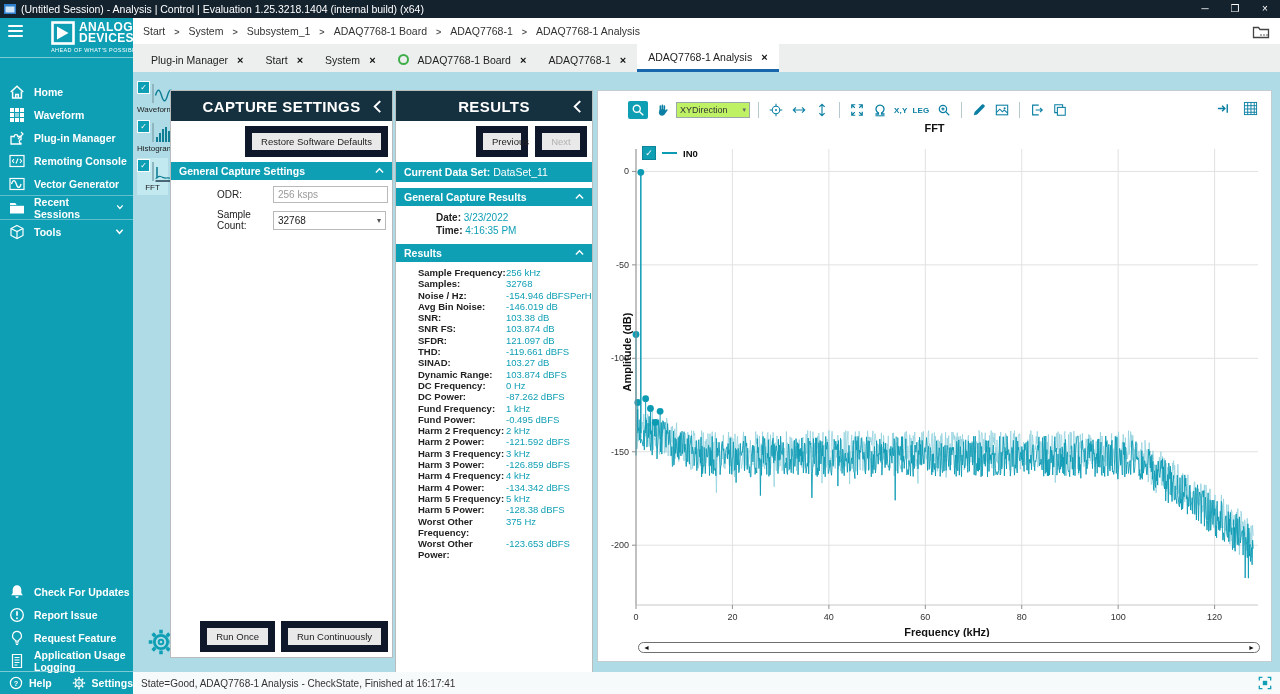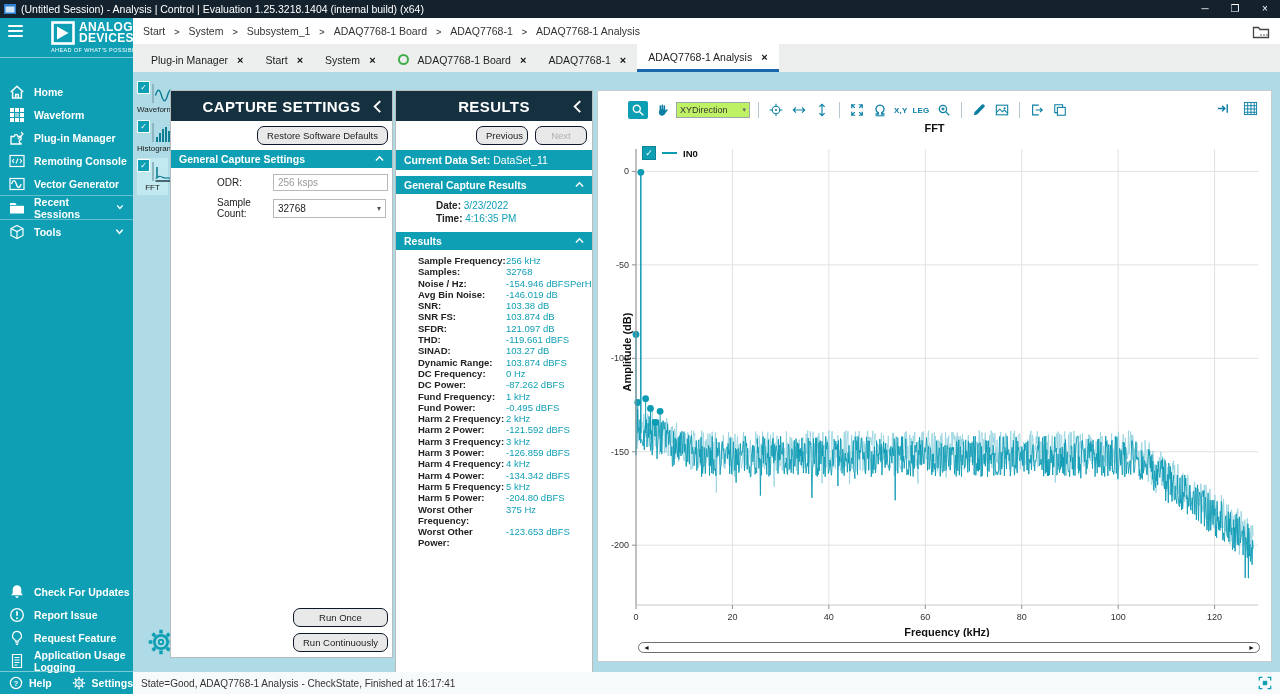--- a/index.html
+++ b/index.html
@@ -61,35 +61,35 @@
   .vlabel{font-size:8px;color:#1a1a1a;margin-top:2px;}
   .strip-gear{position:absolute;left:14px;top:556px;width:28px;height:28px;color:#0f9fb4;}
   
   .panel{position:absolute;background:#fff;border:1px solid #b9bcbc;display:flex;flex-direction:column;box-sizing:border-box;}
   .p-capture{left:37px;top:18px;width:223px;height:568px;}
   .p-results{left:262px;top:18px;width:198px;height:664px;}
   .phead{height:30px;flex:none;background:#15303e;color:#fff;display:flex;align-items:center;justify-content:center;
          font-size:15px;font-weight:bold;letter-spacing:.4px;position:relative;}
   .phead .chevl{position:absolute;right:9px;top:9px;width:11px;height:11px;}
   .pbody{flex:1;position:relative;overflow:hidden;}
-  .btn{font-size:9.5px;color:#222;background:#e9e9e9;border:1px solid #0f172a;border-radius:7px;
+  .btn{font-size:9.5px;color:#222;background:#e9e9e9;border:7px solid #0f172a;border-radius:0;
        padding:3px 9px;cursor:default;white-space:nowrap;}
   .btn.disabled{color:#b2b2b2;}
   .restore-row{display:flex;justify-content:flex-end;padding:5px 4px;}
   .secbar{background:#0f9fb4;color:#fff;font-size:10.5px;font-weight:bold;padding:3px 8px;display:flex;
           align-items:center;justify-content:space-between;}
   .secbar .chevu{width:9px;height:9px;}
   .frow{display:flex;align-items:center;margin:6px 6px 0 46px;font-size:10px;color:#222;}
   .frow .flabel{width:56px;flex:none;}
   .finput{width:105px;height:15px;border:1px solid #b9b9b9;font-size:10px;color:#9a9a9a;padding:0 4px;
           font-family:inherit;background:#fff;}
   .fselect{width:107px;height:17px;border:1px solid #b9b9b9;font-size:10px;color:#222;display:flex;
            align-items:center;justify-content:space-between;padding:0 4px;background:#fff;cursor:default;}
   .fselect .sel-chev{color:#555;font-size:8px;}
-  .panel-foot{position:absolute;bottom:5px;right:4px;display:flex;gap:6px;flex-direction:column;}
+  .panel-foot{position:absolute;bottom:5px;right:4px;display:flex;gap:6px;}
   .pn-row{display:flex;justify-content:flex-end;gap:7px;padding:5px 5px;}
   .pn-row .btn{width:52px;text-align:center;}
   .dsbar{background:#0f9fb4;color:#fff;font-size:10.5px;padding:4px 8px;}
   .dsbar b{font-weight:bold;}
   .gap{height:6px;}
   .kvblock{padding:5px 0 7px 28px;font-size:10px;line-height:13px;}
   .kvblock .k{font-weight:bold;color:#222;padding-left:12px;}
   .kvblock .v{color:#0f9fb4;}
   .metrics{padding:5px 0 0 22px;font-size:9.5px;line-height:11.3px;}
   .mrow{display:flex;}
@@ -564,21 +564,21 @@
             <div class="mrow">
             <span class="k">Harm 4 Power:</span>
             <span class="v">-134.342 dBFS</span>
           </div>
             <div class="mrow">
             <span class="k">Harm 5 Frequency:</span>
             <span class="v">5 kHz</span>
           </div>
             <div class="mrow">
             <span class="k">Harm 5 Power:</span>
-            <span class="v">-204.80 dBFS</span>
+            <span class="v">-128.38 dBFS</span>
           </div>
             <div class="mrow">
             <span class="k">Worst Other Frequency:</span>
             <span class="v">375 Hz</span>
           </div>
             <div class="mrow">
             <span class="k">Worst Other Power:</span>
             <span class="v">-123.653 dBFS</span>
           </div>
           </div>

